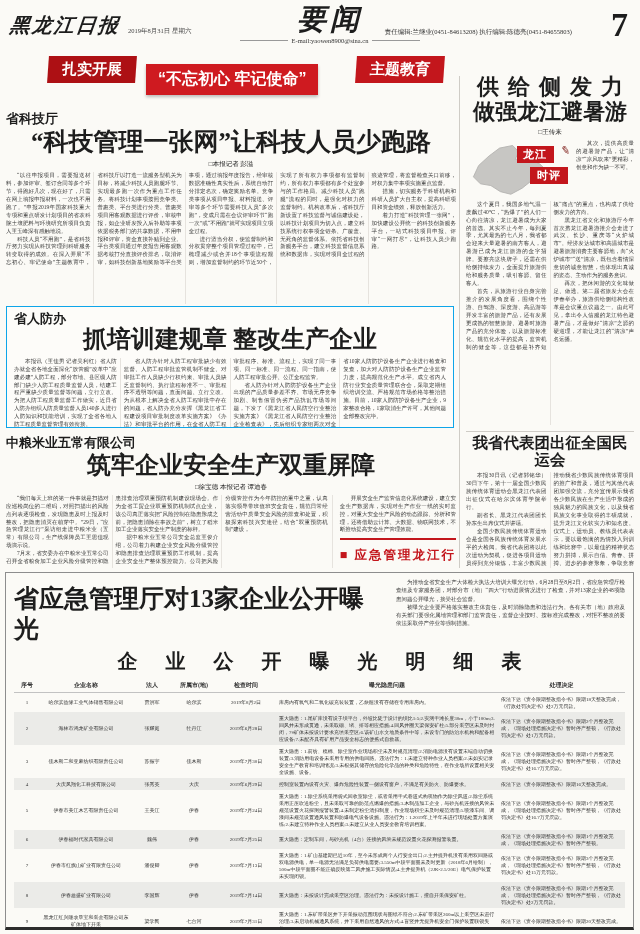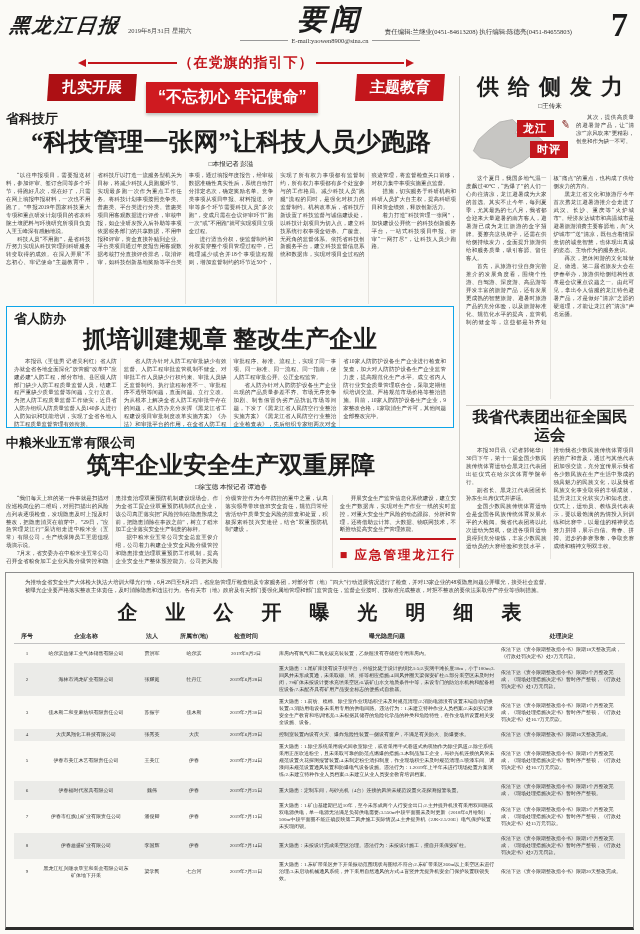--- a/index.html
+++ b/index.html
@@ -102,27 +102,20 @@
         <span class="hl"></span>
         <span class="em">E-mail:yaowen8900@sina.cn</span>
         <span class="hl"></span>
       </div>
     </div>
     <div class="mast-editors">责任编辑:兰继业(0451-84613208)  执行编辑:陈德亮(0451-84655803)</div>
     <div class="page-num">7</div>
   </div>
 
   <div class="banner">
-    <div class="banner-top">
-      <span class="tri-l"></span>
-      <span class="ln"></span>
-      <span class="banner-top-text">（在党旗的指引下）</span>
-      <span class="ln"></span>
-      <span class="tri-r"></span>
-    </div>
     <div class="ribbon">
       <span class="rib rib-left">扎实开展</span>
       <span class="rib rib-mid">“不忘初心 牢记使命”</span>
       <span class="rib rib-right">主题教育</span>
     </div>
   </div>
 
   <div class="art-tech">
     <div class="kicker">省科技厅</div>
     <div class="headline">“科技管理一张网”让科技人员少跑路</div>
@@ -135,20 +128,21 @@
         <p class="para">着力打造“科技管理一张网”，加快建设公开统一的科技创新服务平台，一站式科技项目申报、评审“一网打尽”，让科技人员少跑路。</p>
       </div>
   </div>
 
   <div class="divider-v"></div>
 
   <div class="right-col">
     <div class="art-review">
       <div class="headline">
         <span class="hl-sp">供给侧发力</span><br>
+        <span>做强龙江避暑游</span>
       </div>
       <div class="byline">□王传来</div>
       <div class="review-top">
         <div class="logo-box">
           <svg class="logo-map" width="88" height="54" viewBox="0 0 100 62">
             <path d="M8,40 L14,27 L26,16 L38,7 L53,4 L60,11 L56,20 L68,18 L84,25 L95,36 L88,47 L74,45 L64,53 L51,60 L39,57 L28,50 L16,48 Z" fill="#c7c6c3" stroke="#b3b2af" stroke-width="1"></path>
           </svg>
           <span class="logo-lab logo-lab1">龙江</span>
           <span class="logo-lab logo-lab2">时评</span>
           <span class="pen-icon">✎</span>
@@ -199,20 +193,21 @@
         <div class="smalltext">
           <p class="para">开展安全生产监管信息化系统建设，建立安全生产数据库，实现对生产作业一线的实时监控，对重大安全生产风险的动态跟踪、分析和管理，还将借助云计算、大数据、物联网技术，不断推动提高安全生产管理效能。</p>
         </div>
         <div class="tag-box">■ 应急管理龙江行</div>
       </div>
     </div>
   </div>
 
   <div class="exposure">
     <div class="exp-head">
+      <div class="exp-headline">省应急管理厅对13家企业公开曝光</div>
       <div class="exp-intro">
           <p class="para">为推动全省安全生产大体检大执法大培训大曝光行动，6月28日至8月2日，省应急管理厅检查组及专家服务团，对部分市（地）“四大”行动进展情况进行了检查，并对13家企业的48项隐患问题公开曝光，接受社会监督。</p>
           <p class="para">被曝光企业要严格落实整改主体责任，及时消除隐患和违法行为。各有关市（地）政府及有关部门要强化属地管理和部门监管责任，监督企业按时、按标准完成整改，对拒不整改的要依法采取停产停业等强制措施。</p>
         </div>
     </div>
     <div class="table-title">企业公开曝光明细表</div>
     <table class="exp">
       <colgroup>
         <col style="width:26px">
           <col style="width:92px">

